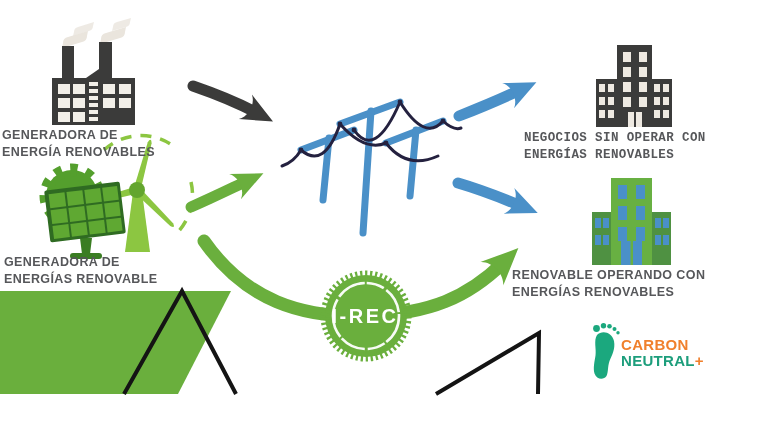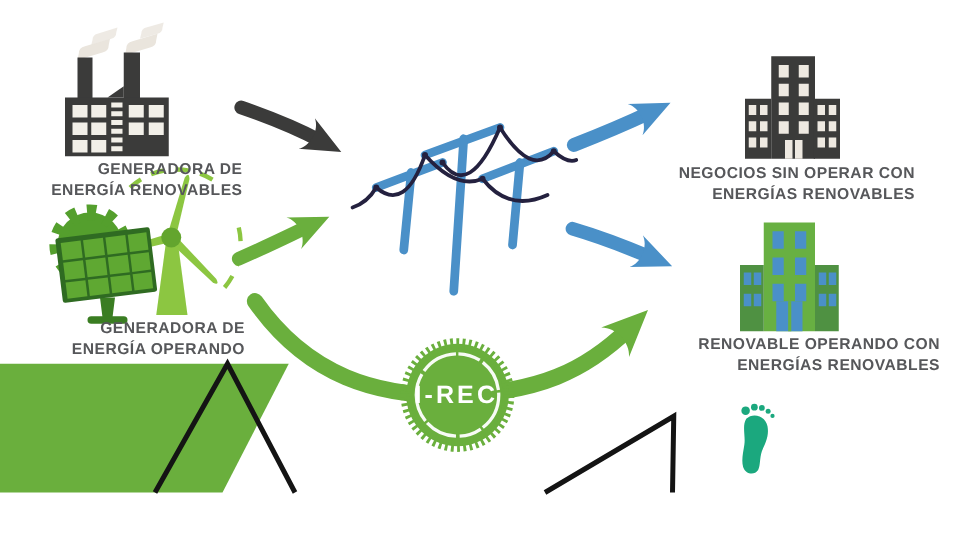--- a/index.html
+++ b/index.html
@@ -2,21 +2,21 @@
 <html><head>
 <meta charset="utf-8">
 <style>
   html,body{margin:0;padding:0;background:#fff;}
   .canvas{
     position:relative;width:768px;height:432px;background:#ffffff;
     overflow:hidden;font-family:"Liberation Sans",sans-serif;
   }
   .canvas svg.art{position:absolute;left:0;top:0;}
   .node-label{
-    position:absolute;text-align:right;font-weight:700;color:#56575a;
+    position:absolute;text-align:left;font-weight:700;color:#56575a;
     font-size:12.5px;line-height:1.32;letter-spacing:0.4px;
   }
   .node-label.grid-label{font-size:13px;letter-spacing:1px;}
   .irec-label{
     position:absolute;left:315px;top:296px;width:100px;height:40px;
     display:flex;align-items:center;justify-content:center;
     color:#ffffff;font-weight:700;font-size:20px;letter-spacing:2.5px;
   }
   .logo-text{position:absolute;left:621px;top:337px;font-weight:700;
     font-size:15px;line-height:15.5px;letter-spacing:0.3px;}
@@ -234,30 +234,34 @@
     </g>
   </svg>
 
   <div class="node-label" style="left:2px;top:127px;width:192px;">
     <div>GENERADORA DE</div>
     <div>ENERGÍA RENOVABLES</div>
   </div>
 
   <div class="node-label" style="left:4px;top:254px;width:192px;">
     <div>GENERADORA DE</div>
-    <div>ENERGÍA OPERANDO</div>
-  </div>
-
-
-  <div class="node-label" style="left:492px;top:130px;width:240px;">
+    <div>ENERGÍAS RENOVABLE</div>
+  </div>
+
+
+  <div class="node-label" style="left:524px;top:130px;width:240px;font-family:Liberation Mono, monospace;">
     <div>NEGOCIOS SIN OPERAR CON</div>
     <div>ENERGÍAS RENOVABLES</div>
   </div>
 
   <div class="node-label" style="left:512px;top:267px;width:240px;">
     <div>RENOVABLE OPERANDO CON</div>
     <div>ENERGÍAS RENOVABLES</div>
   </div>
 
   <div class="irec-label">I-REC</div>
 
+  <div class="logo-text">
+    <div class="logo-line1">CARBON</div>
+    <div class="logo-line2"><span>NEUTRAL</span><span class="logo-plus">+</span></div>
+  </div>
 
 </div>
 
 </body></html>

